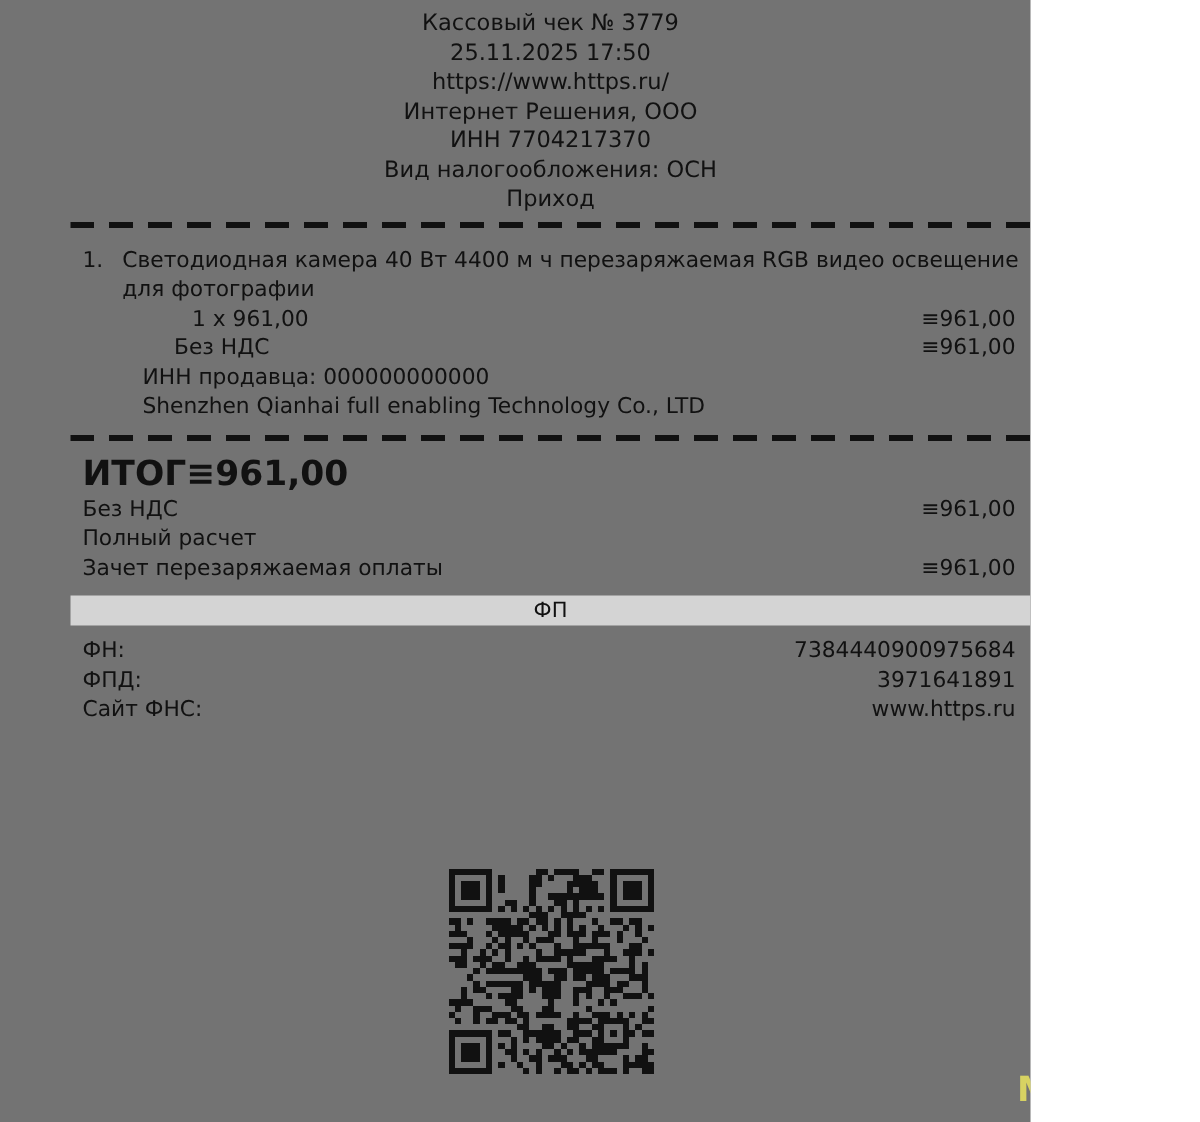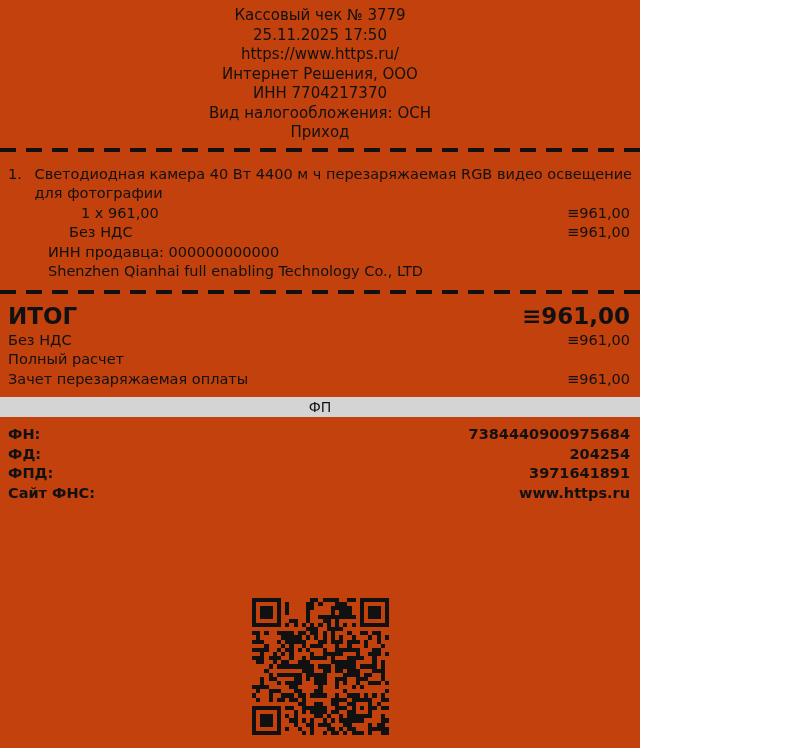--- a/index.html
+++ b/index.html
@@ -1,23 +1,24 @@
 <!DOCTYPE html>
 <html><head>
 <meta charset="utf-8">
 <style>
   html, body { margin: 0; padding: 0; background: #ffffff; }
   .page {
     position: relative;
     width: 640px;
     height: 748px;
-    background: #c2410c;
+    background: #737373;
     font-family: "DejaVu Sans", "Liberation Sans", sans-serif;
     color: #111111;
     overflow: hidden;
+    padding-left: 47px;
   }
   
   .header {
     padding-top: 6px;
     text-align: center;
     font-size: 15px;
     line-height: 19.5px;
   }
   
   .sep {
@@ -31,37 +32,37 @@
   .item { padding-top: 13px; font-size: 14.5px; line-height: 19.5px; }
   .item-name-row { display: flex; }
   .item-index { width: 40px; padding-left: 8px; box-sizing: border-box; }
   .item-row { display: flex; justify-content: space-between; margin-left: 21px; }
   .indent1 { padding-left: 48px; }
   .indent2 { padding-left: 60px; }
   .price { padding-right: 10px; white-space: nowrap; }
   
   .totals { padding-top: 7px; font-size: 14.5px; line-height: 19.5px; }
   .total-main {
-    display: flex; justify-content: space-between;
+    display: flex; 
     font-weight: bold; font-size: 23px; line-height: 30px;
     padding-left: 8px; padding-right: 10px;
   }
   .total-row { display: flex; justify-content: space-between; padding-left: 8px; }
   
   .fp-bar {
     margin-top: 8px;
     height: 20px;
     background: #d4d4d4;
     text-align: center;
     font-size: 14px;
     line-height: 20px;
   }
   
   .fiscal { padding-top: 8px; font-size: 14.5px; line-height: 19.5px; }
-  .fiscal-row { display: flex; justify-content: space-between; padding-left: 8px; padding-right: 10px; font-weight: bold; }
+  .fiscal-row { display: flex; justify-content: space-between; padding-left: 8px; padding-right: 10px; }
   
   .qr-wrap { margin-top: 95px; text-align: center; }
   .qr-wrap svg { display: inline-block; }
   
   .wm { position: absolute; font-weight: bold; pointer-events: none; }
   .wm-main { left: 678px; top: 714px; font-size: 23px; letter-spacing: 5px; opacity: 0.8; }
   .wm-suffix { left: 762px; top: 700px; font-size: 14px; opacity: 0.8; }
 </style>
 </head>
 <body>
@@ -117,24 +118,20 @@
       <span class="price">≡961,00</span>
     </div>
   </div>
 
   <div class="fp-bar" style="background: rgb(212, 212, 212);">ФП</div>
 
   <div class="fiscal">
     <div class="fiscal-row">
       <span>ФН:</span>
       <span>7384440900975684</span>
-    </div>
-    <div class="fiscal-row">
-      <span>ФД:</span>
-      <span>204254</span>
     </div>
     <div class="fiscal-row">
       <span>ФПД:</span>
       <span>3971641891</span>
     </div>
     <div class="fiscal-row">
       <span>Сайт ФНС:</span>
       <span>www.https.ru</span>
     </div>
   </div>

